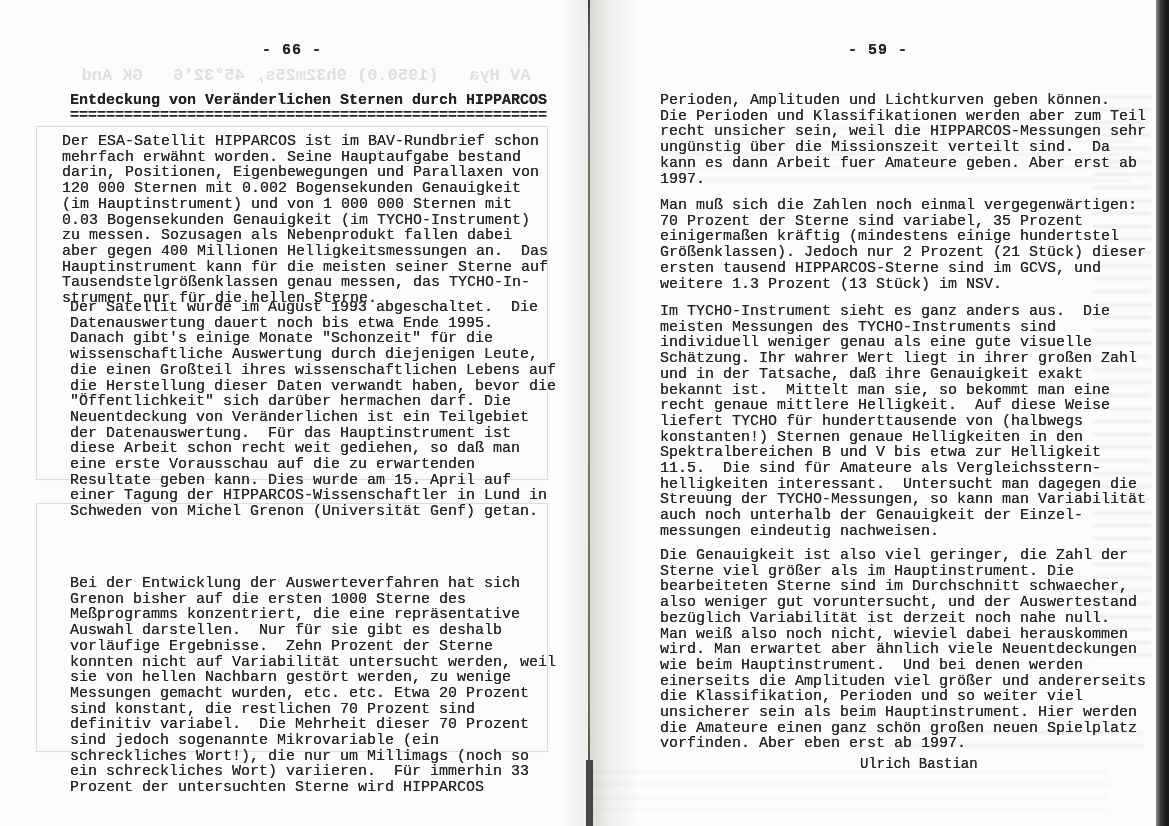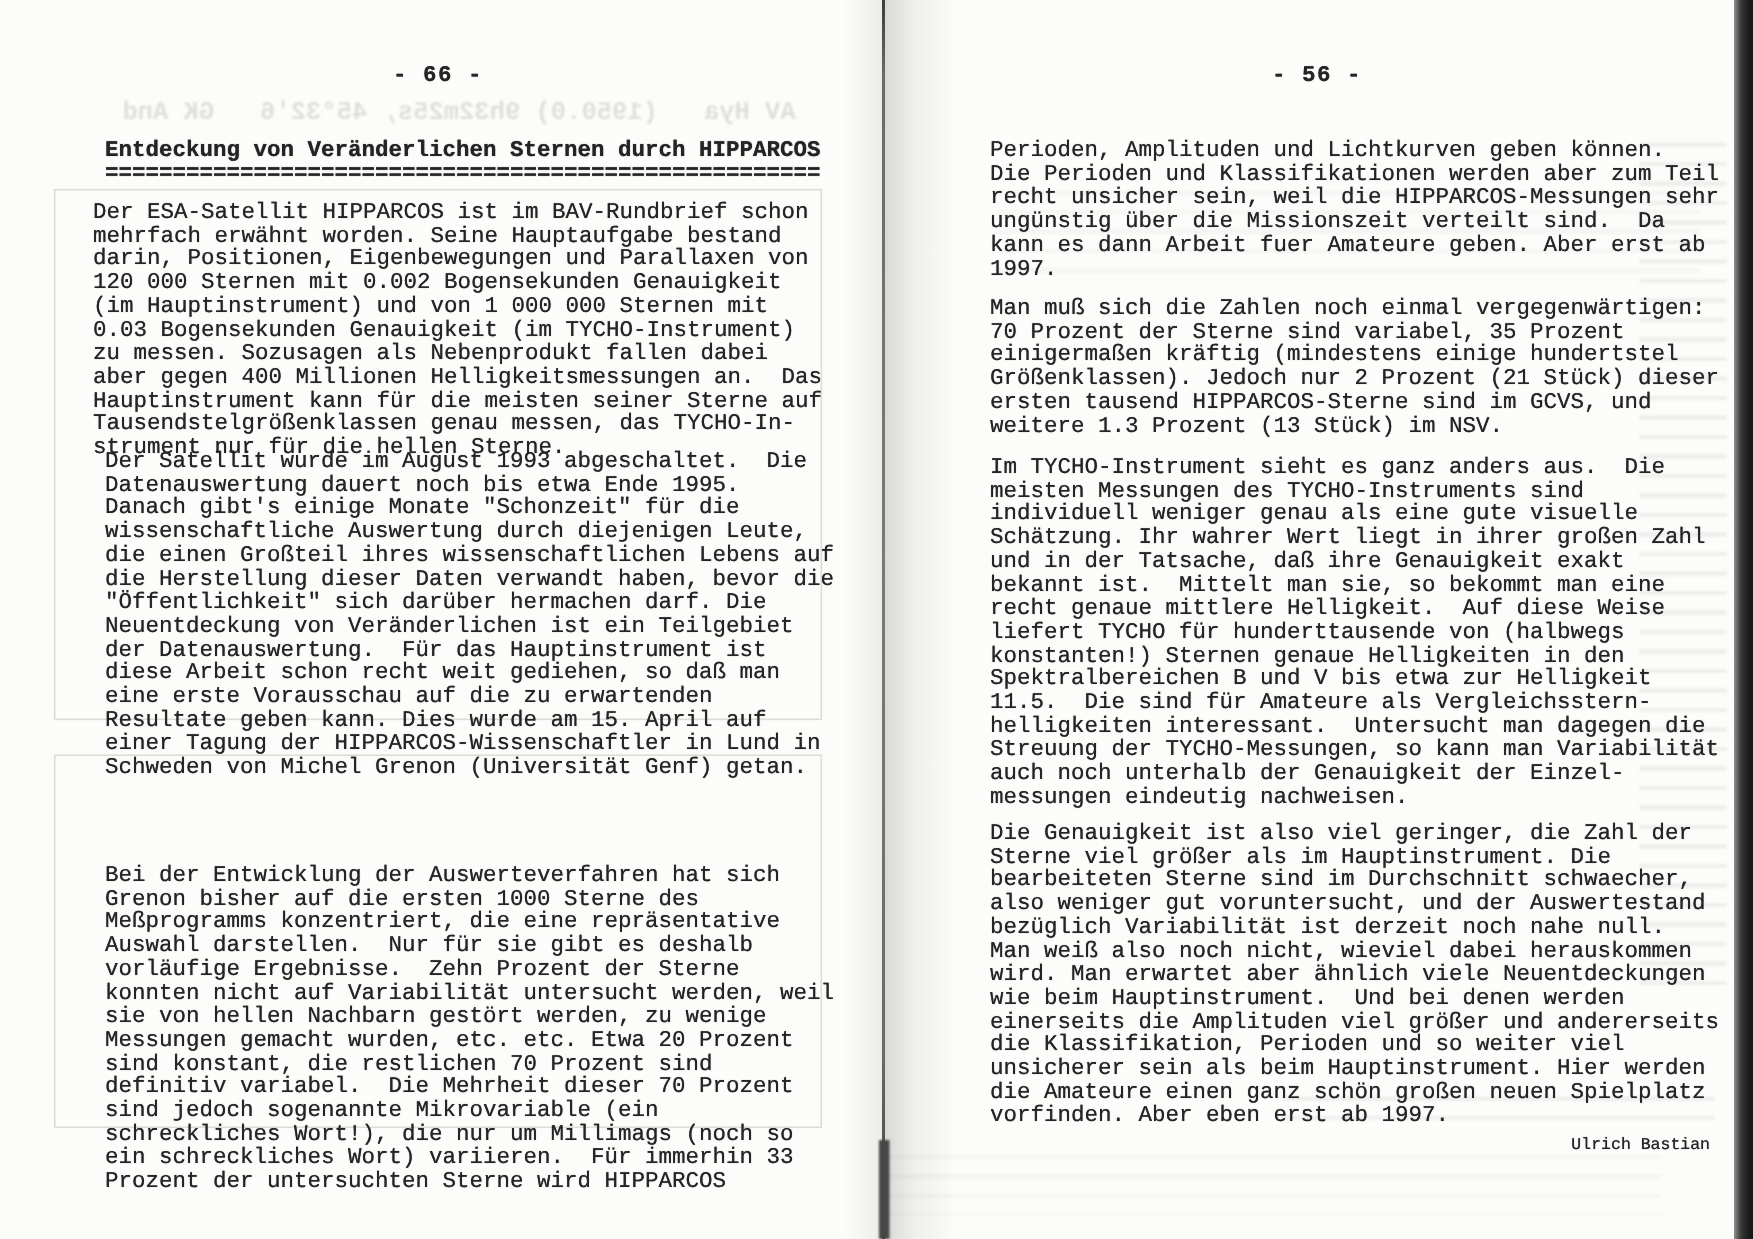--- a/index.html
+++ b/index.html
@@ -34,22 +34,21 @@
   }
   .title-underline{
     position:absolute;left:70px;top:107px;
     font-size:15px;font-weight:bold;
     white-space:pre;
     letter-spacing:0;
     text-shadow:0 0 0.6px rgba(30,30,30,0.9);
   }
   .signature{
     position:absolute;left:860px;top:756px;width:280px;
-    font-size:11px;line-height:16px;
-    text-align:right;
+    font-size:14px;line-height:16px;
     text-shadow:0 0 0.5px rgba(40,40,40,0.9);
   }
   
   .faint-box{
     position:absolute;
     border:1px solid rgba(110,110,100,0.22);
     box-shadow:0 0 1px rgba(120,120,110,0.12);
   }
   .box1{left:36px;top:126px;width:510px;height:352px;}
   .box2{left:36px;top:503px;width:510px;height:247px;}
@@ -152,21 +151,21 @@
 ein schreckliches Wort) variieren.  Für immerhin 33
 Prozent der untersuchten Sterne wird HIPPARCOS</div>
   </div>
 
   <div class="gutter-shadow-left"></div>
   <div class="gutter-line"></div>
   <div class="gutter-shadow"></div>
   <div class="gutter-foot"></div>
 
   <div>
-    <div class="pagenum" style="left:848px;top:42px;">- 56 -</div>
+    <div class="pagenum" style="left:848px;top:42px;">- 59 -</div>
 
     <div class="para mono" style="left:660px;top:93px;">Perioden, Amplituden und Lichtkurven geben können.
 Die Perioden und Klassifikationen werden aber zum Teil
 recht unsicher sein, weil die HIPPARCOS-Messungen sehr
 ungünstig über die Missionszeit verteilt sind.  Da
 kann es dann Arbeit fuer Amateure geben. Aber erst ab
 1997.</div>
     <div class="para mono" style="left:660px;top:198px;">Man muß sich die Zahlen noch einmal vergegenwärtigen:
 70 Prozent der Sterne sind variabel, 35 Prozent
 einigermaßen kräftig (mindestens einige hundertstel

